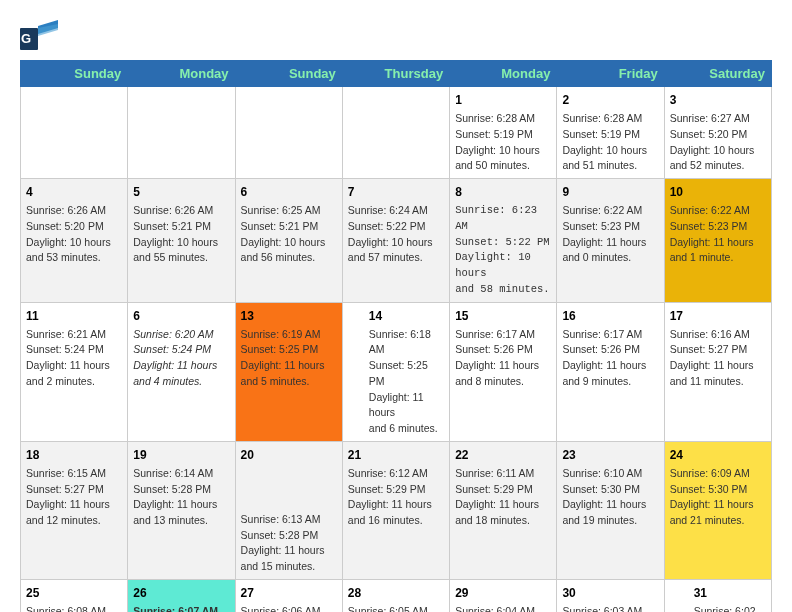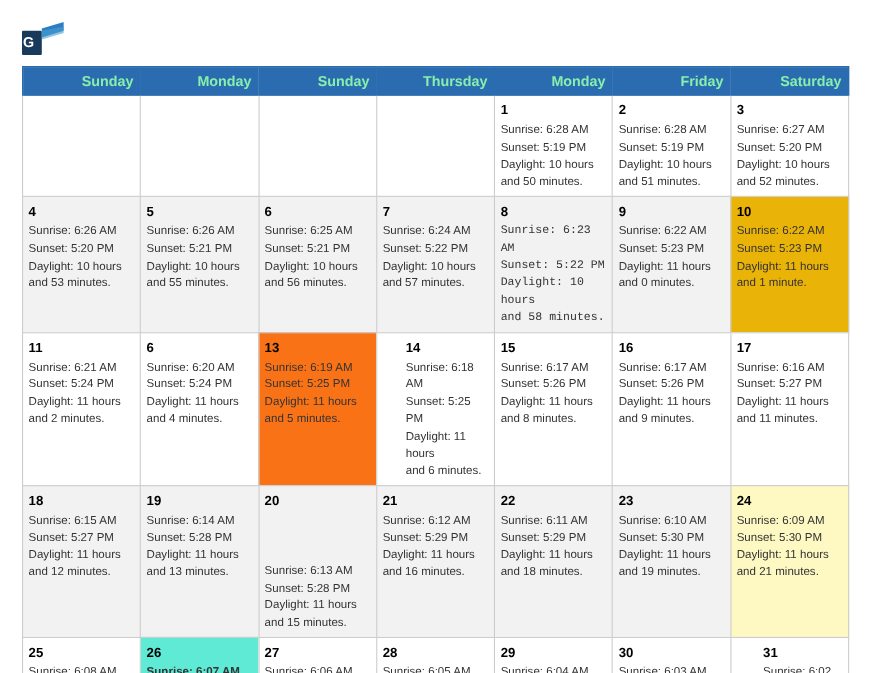--- a/index.html
+++ b/index.html
@@ -201,21 +201,21 @@
       <tr>
         <td style="background-color: rgb(255, 255, 255);">
           <span class="day-num">11</span>
           <div class="day-info" style="white-space: pre-line;">Sunrise: 6:21 AM
 Sunset: 5:24 PM
 Daylight: 11 hours
 and 2 minutes.</div>
         </td>
         <td style="background-color: rgb(255, 255, 255);">
           <span class="day-num">6</span>
-          <div class="day-info" style="white-space: pre-line;">Sunrise: 6:20 AM
+          <div class="day-info" style="white-space: pre-line; font-style: italic;">Sunrise: 6:20 AM
 Sunset: 5:24 PM
 Daylight: 11 hours
 and 4 minutes.</div>
         </td>
         <td style="background-color: #f97316;">
           <span class="day-num">13</span>
           <div class="day-info" style="white-space: pre-line;">Sunrise: 6:19 AM
 Sunset: 5:25 PM
 Daylight: 11 hours
 and 5 minutes.</div>
@@ -285,21 +285,21 @@
 Daylight: 11 hours
 and 18 minutes.</div>
         </td>
         <td style="background-color: rgb(242, 242, 242);">
           <span class="day-num">23</span>
           <div class="day-info" style="white-space: pre-line;">Sunrise: 6:10 AM
 Sunset: 5:30 PM
 Daylight: 11 hours
 and 19 minutes.</div>
         </td>
-        <td style="background-color: #fef9c3;">
+        <td style="background-color: #fde047;">
           <span class="day-num">24</span>
           <div class="day-info" style="white-space: pre-line;">Sunrise: 6:09 AM
 Sunset: 5:30 PM
 Daylight: 11 hours
 and 21 minutes.</div>
         </td>
       </tr>
       <tr>
         <td style="background-color: rgb(255, 255, 255);">
           <span class="day-num">25</span>

